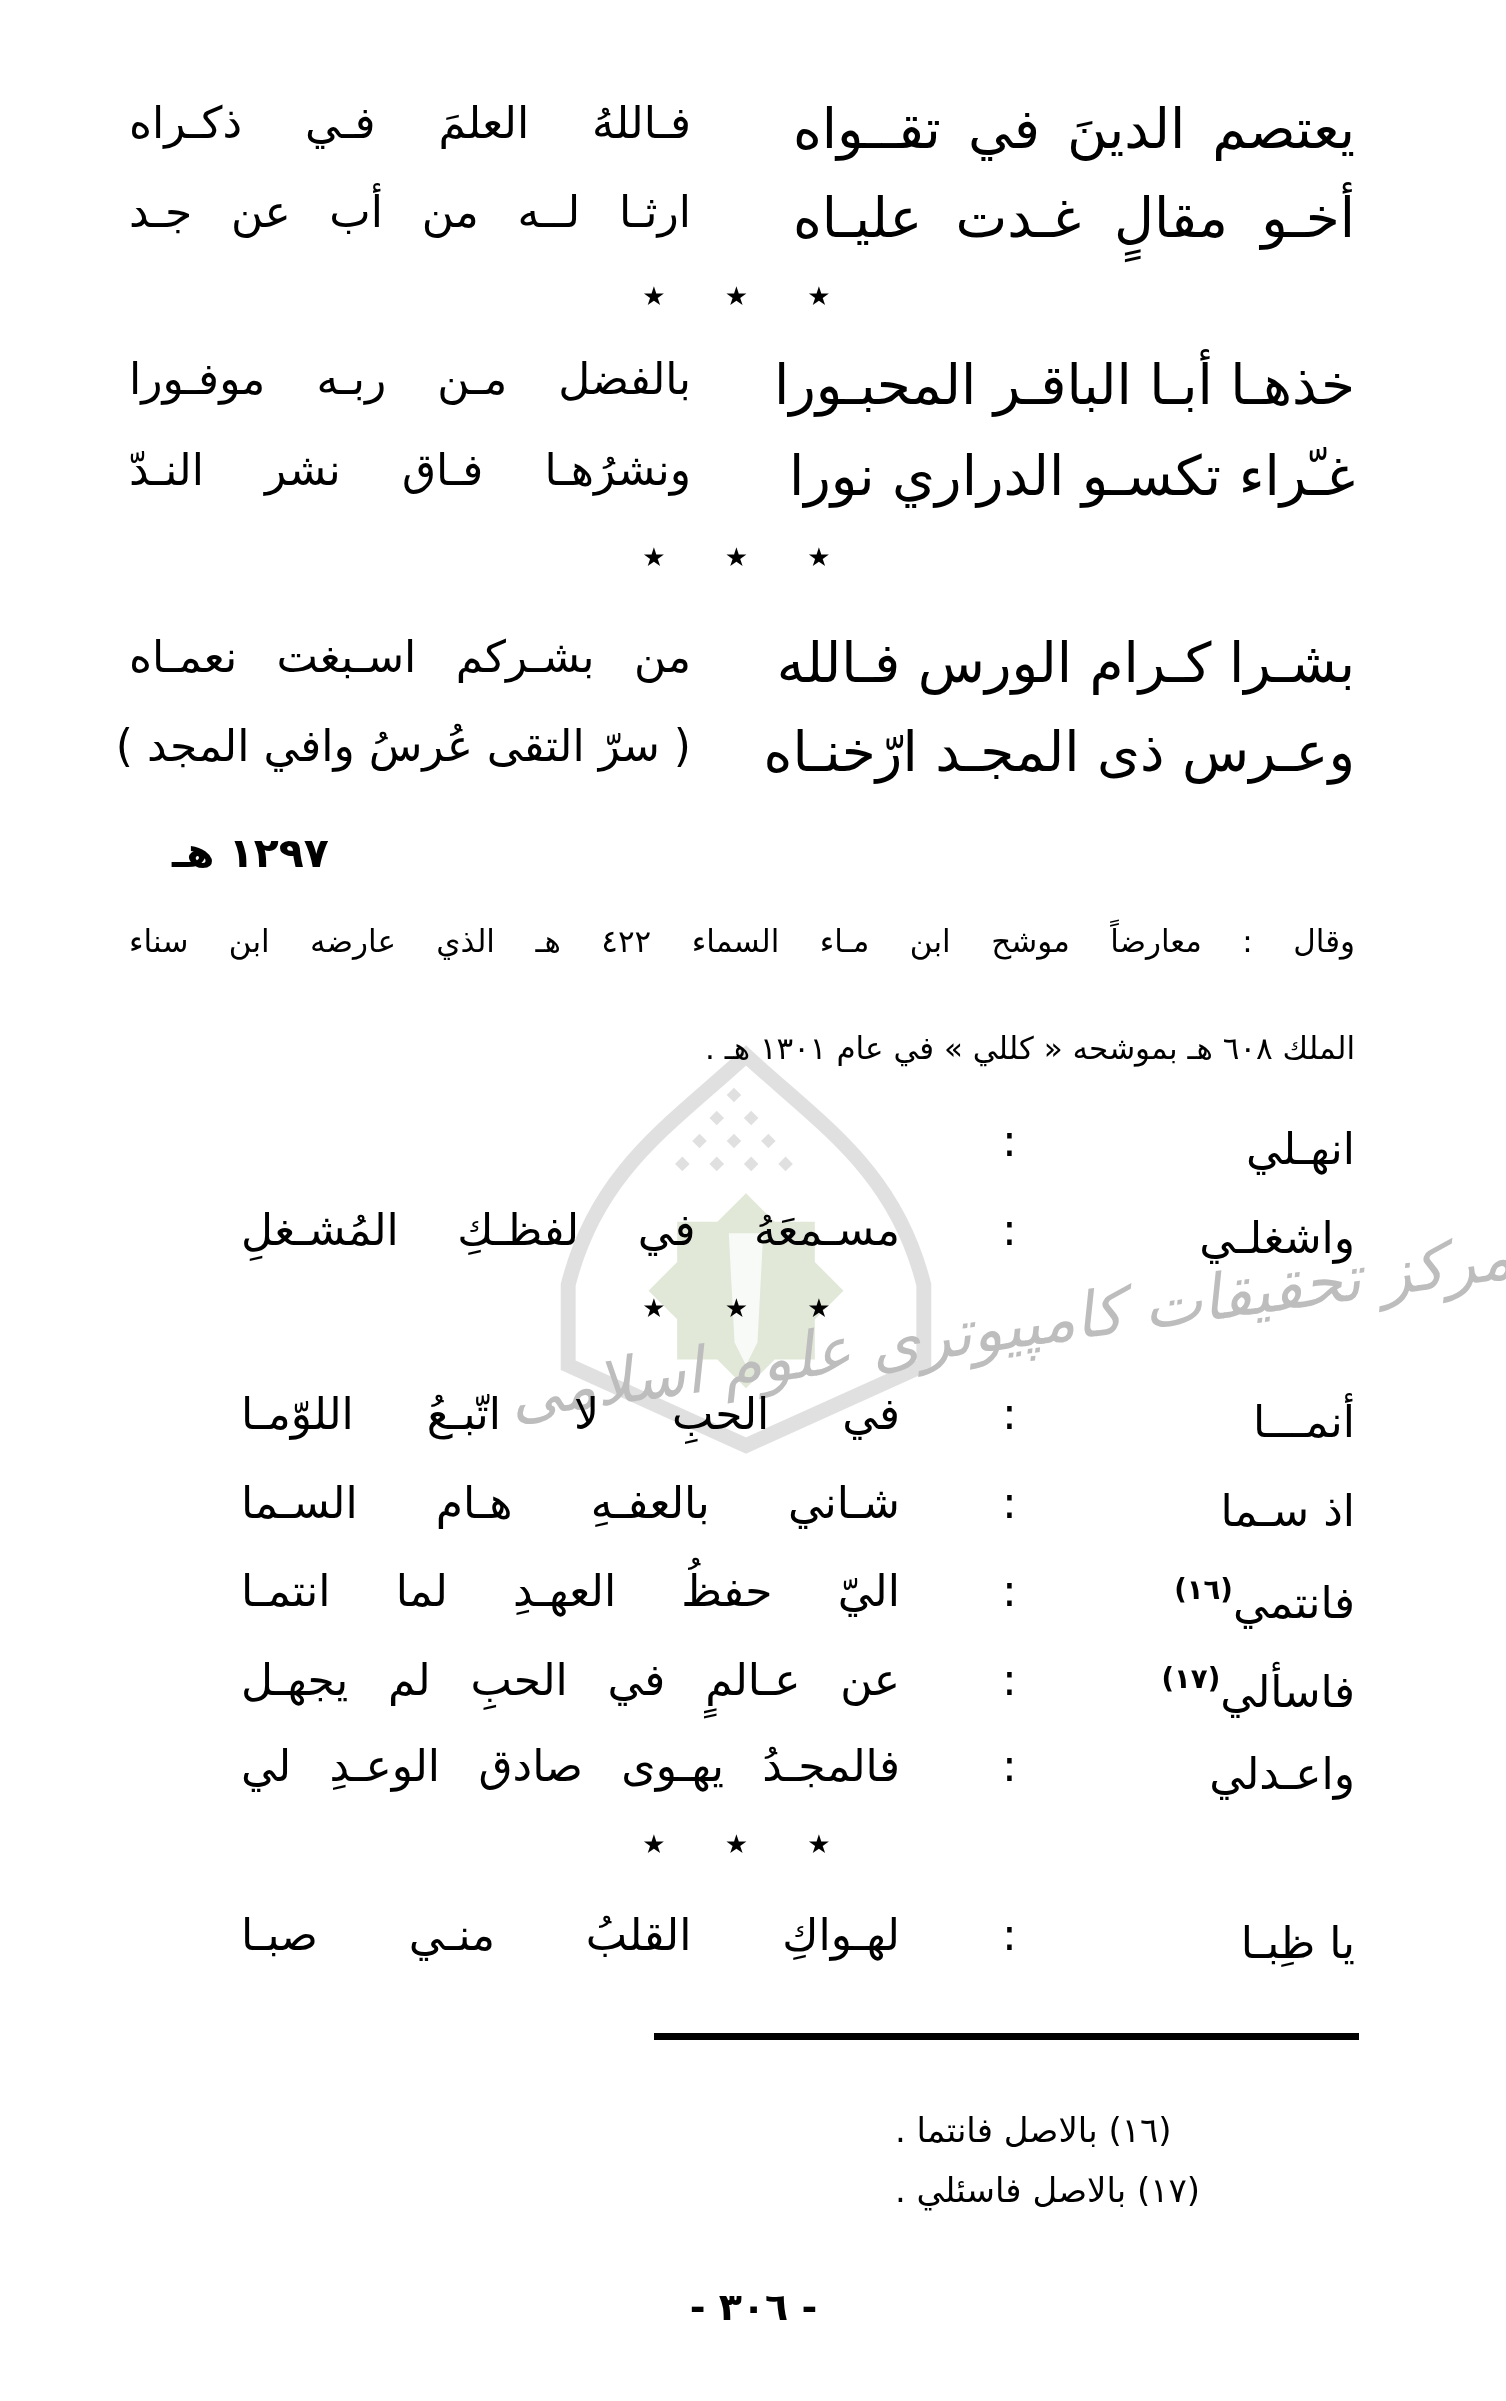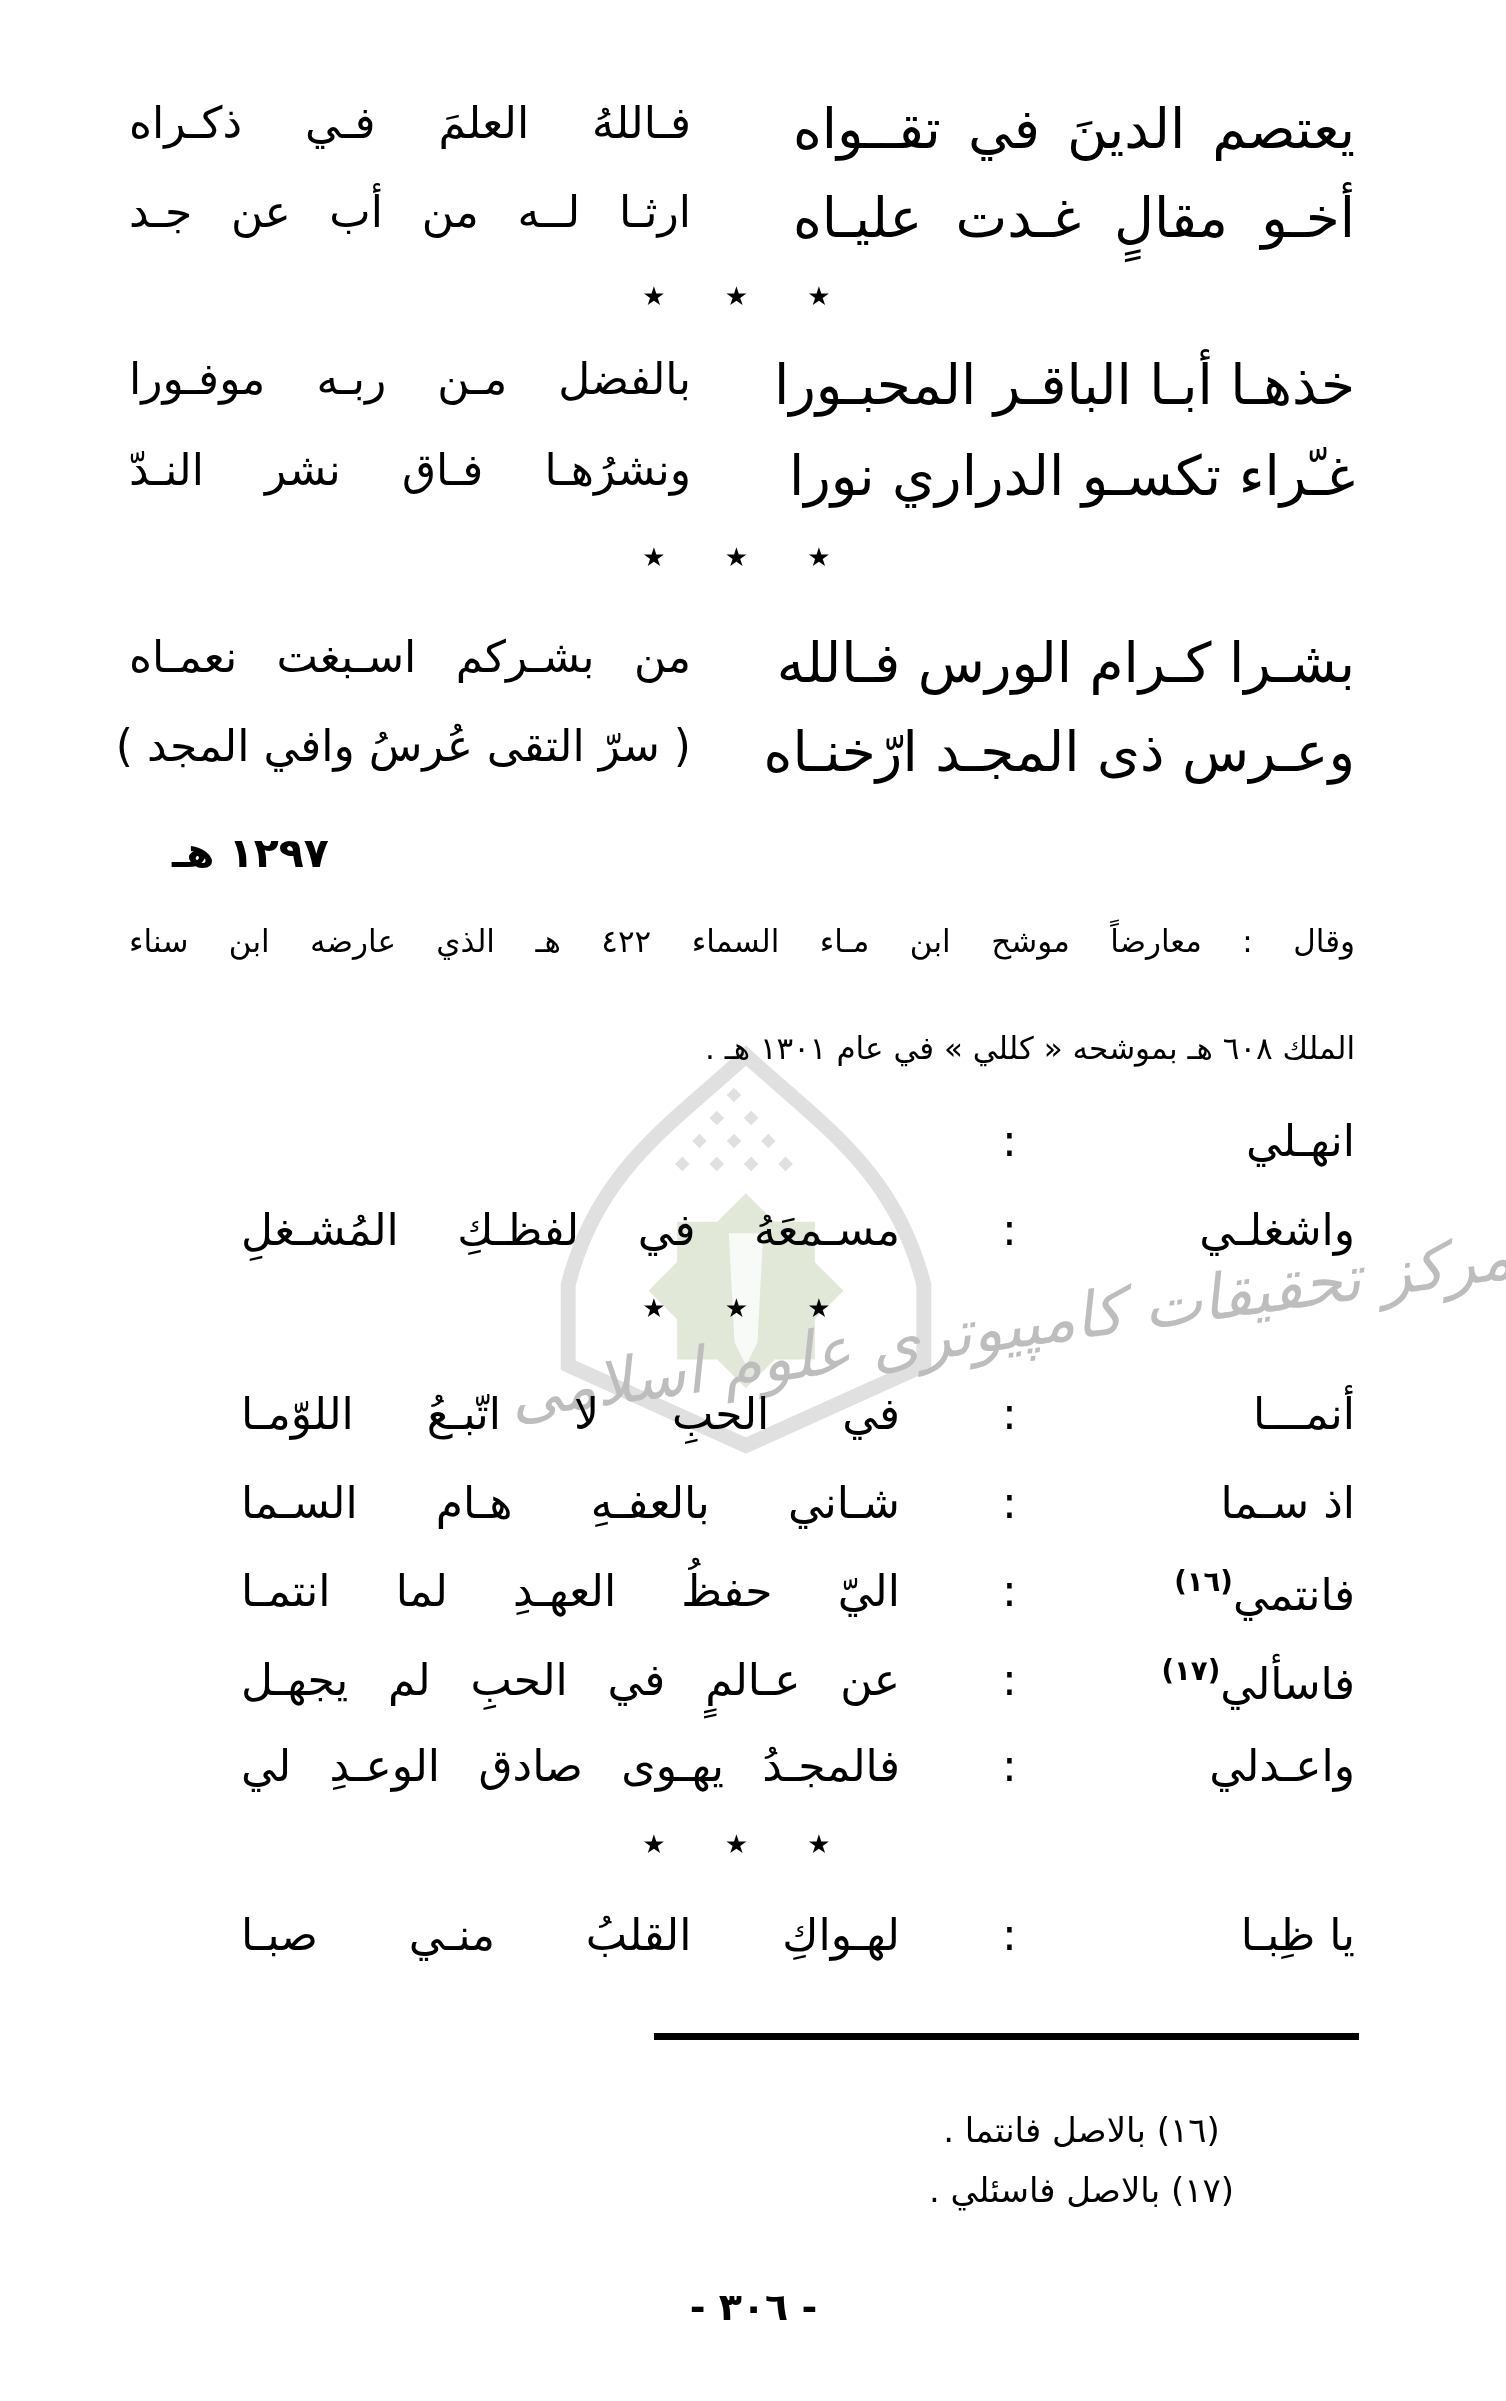--- a/index.html
+++ b/index.html
@@ -6,26 +6,26 @@
   body { width:1507px; height:2401px; position:relative; overflow:hidden;
          font-family:"DejaVu Sans", "Liberation Sans", sans-serif; color:#000; }
   .page { position:absolute; inset:0; }
   .hemi-r { position:absolute; right:152px; width:562px; text-align:justify; text-align-last:justify; direction:rtl; white-space:nowrap; font-size:55px; }
   .hemi-l { position:absolute; left:129px; width:562px; text-align:justify; text-align-last:justify; direction:rtl; white-space:nowrap; font-size:44px; }
   .stars { position:absolute; left:0; width:1507px; text-align:center; font-size:26px; letter-spacing:34px; }
   .stars span { display:inline-block; margin:0 12.6px; }
   .year { position:absolute; left:172px; font-size:41px; font-weight:bold; direction:rtl; }
   .para { position:absolute; right:152px; left:129px; direction:rtl; font-size:31px; text-align:justify; text-align-last:justify; white-space:nowrap; }
   .para2 { text-align-last:right; right:152px; left:auto; }
-  .m-head { position:absolute; right:152px; width:172px; text-align:right; direction:rtl; font-size:44px; white-space:nowrap; }
+  .m-head { position:absolute; right:152px; width:172px; text-align:right; direction:rtl; font-size:44px; white-space:nowrap;margin-top:8px; }
   .m-head sup { font-size:27.5px; vertical-align:60%; font-weight:bold; }
   .m-colon { position:absolute; left:998px; width:23px; text-align:center; font-size:44px; }
   .m-body { position:absolute; left:241px; width:659px; direction:rtl; text-align:justify; text-align-last:justify; white-space:nowrap; font-size:44px; }
   .rule { position:absolute; left:654px; width:705px; height:6.9px; background:#000; }
-  .fn { position:absolute; left:895px; width:373px; direction:rtl; text-align:center; font-size:34px; white-space:nowrap; }
+  .fn { position:absolute; left:895px; width:373px; direction:rtl; text-align:left; font-size:34px; white-space:nowrap; }
   .pagenum { position:absolute; left:0; width:1507px; text-align:center; font-size:38px; font-weight:bold; direction:rtl; }
   .watermark { position:absolute; left:528px; top:1044px; width:436px; height:413px; pointer-events:none; opacity:0.55; }
   .wm-text { position:absolute; left:505px; top:1290px; font-size:63px; color:#bdbdbd; font-style:italic; direction:rtl; transform:rotate(-8deg); white-space:nowrap; }
 </style>
 </head>
 <body>
 
 <div class="page">
 
   <svg class="watermark" viewBox="0 0 760 720">

